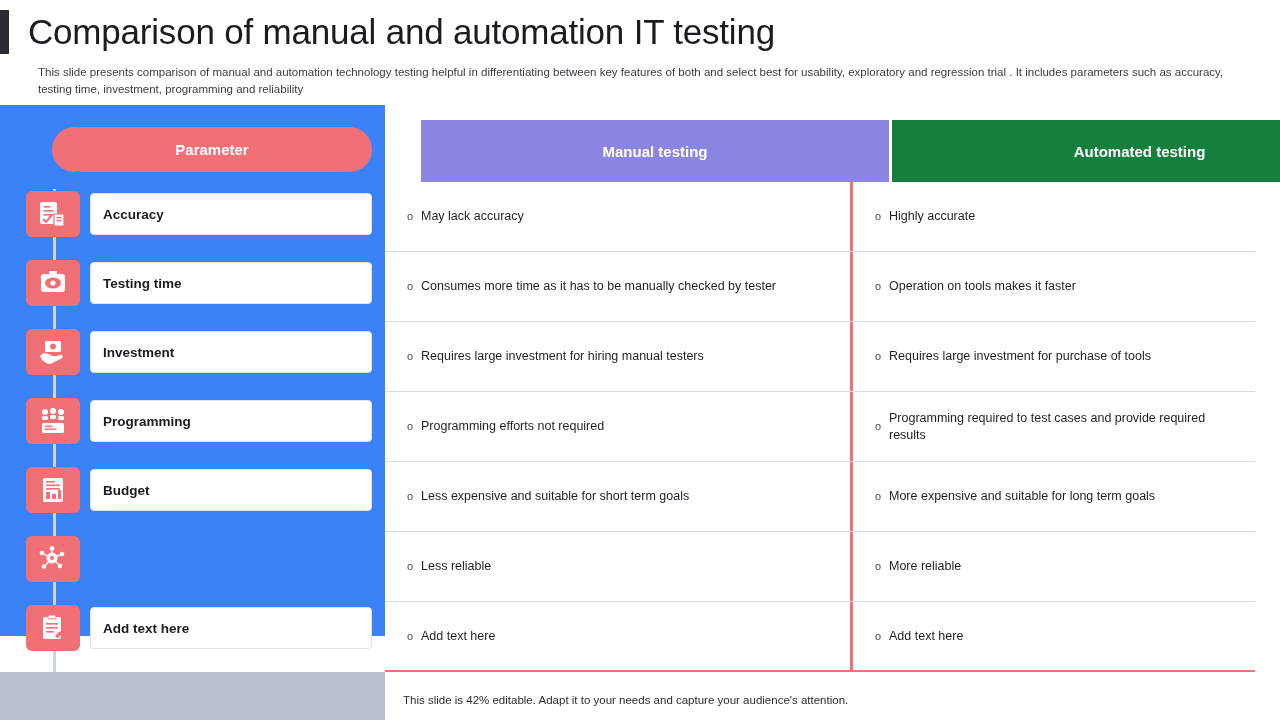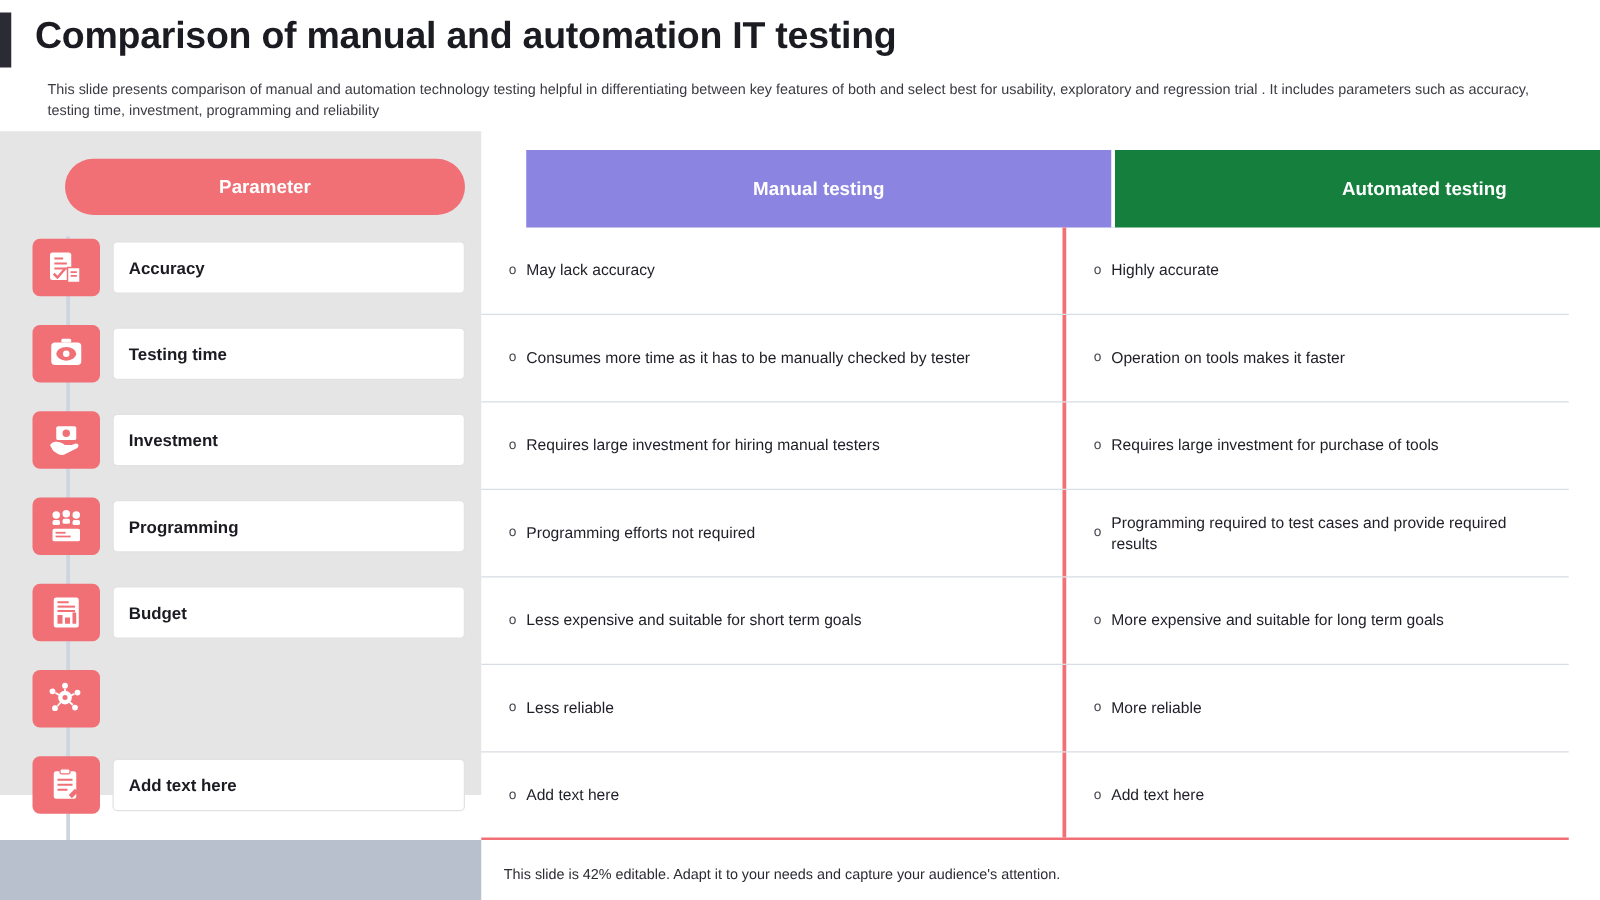--- a/index.html
+++ b/index.html
@@ -25,43 +25,43 @@
     left: 0;
     top: 10px;
     width: 9px;
     height: 44px;
     background: #2b2b33;
   }
   .slide-title {
     position: absolute;
     left: 28px;
     top: 12px;
-    font-size: 30px;
-    font-weight: bold;
+    font-size: 35px;
+    font-weight: normal;
     color: #1b1b22;
     letter-spacing: -0.2px;
   }
   .slide-subtitle {
     position: absolute;
     left: 26px;
     top: 64px;
     width: 1218px;
     font-size: 11.5px;
     line-height: 17px;
     color: #3a3a42;
     margin-left: 12px;
   }
   
   .left-panel {
     position: absolute;
     left: 0;
     top: 105px;
     width: 385px;
     height: 531px;
-    background: #e5e5e5;
+    background: #3b82f6;
   }
   .left-panel-inner {
     position: absolute;
     left: 0;
     top: 0;
     width: 385px;
     height: 615px;
   }
   .param-header {
     position: absolute;

